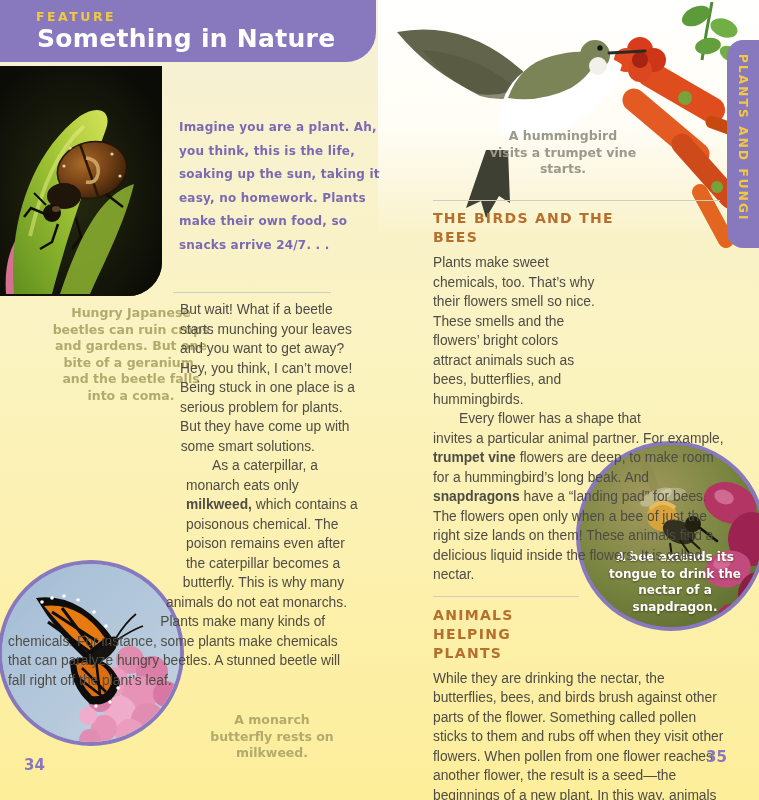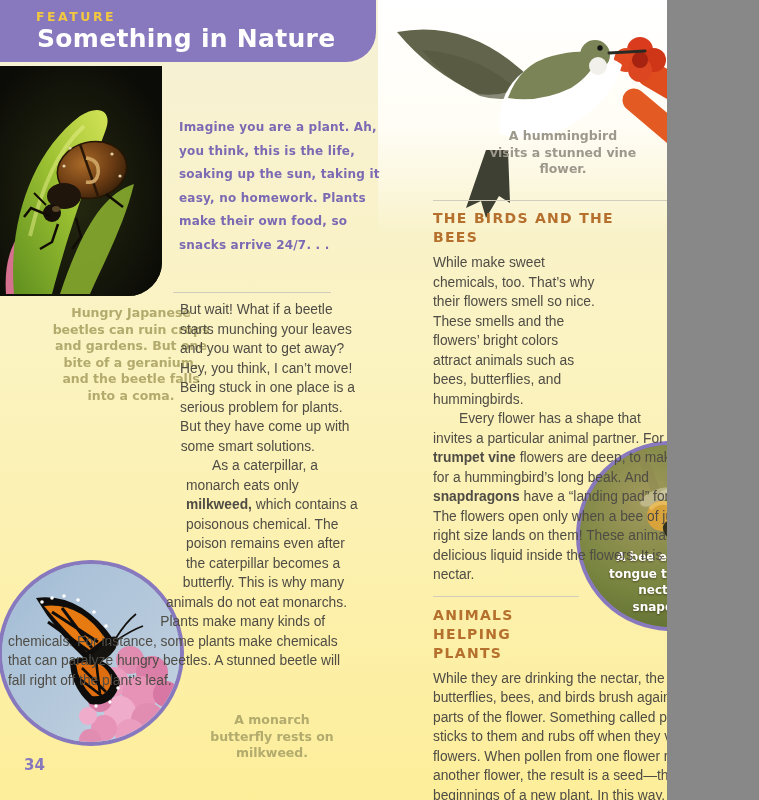--- a/index.html
+++ b/index.html
@@ -8,21 +8,21 @@
     --heading_orange:#b5702d;
     --caption_tan:#b2ab6d;
     --caption_gray:#9d988c;
     --text_dark:#4f4c45;
     --intro_purple:#7b6ab3;
     --divider:#d2ccbc;
   }
   *{margin:0;padding:0;box-sizing:border-box;}
   body{font-family:"Liberation Sans",sans-serif;background:#888;}
   .spread{
-    position:relative;width:667px;height:800px;overflow:hidden;
+    position:relative;width:759px;height:800px;overflow:hidden;
     background:linear-gradient(180deg,#f6f1d8 0%,#fbf3c0 45%,#fdee9a 100%);
   }
   .white-top{position:absolute;left:378px;top:0;width:381px;height:235px;
     background:linear-gradient(180deg,#ffffff 0%,#fffdf4 55%,rgba(255,255,255,0) 100%);}
   .page-left,.page-right{position:absolute;top:0;height:800px;}
   .page-left{left:0;width:380px;}
   .page-right{left:380px;width:379px;}
 
   
   .banner{position:absolute;left:0;top:0;width:376px;height:62px;
@@ -245,21 +245,21 @@
         <path d="M40,48 Q100,52 142,94 Q118,100 98,94 Q62,76 40,48 Z" fill="#555840" opacity=".7"></path>
         <path d="M104,148 L84,206 L99,199 L104,216 L117,194 L128,201 L126,148 Z" fill="#3d4032"></path>
         <path d="M118,132 Q113,86 150,64 Q186,46 214,52 Q236,58 240,63 Q231,96 194,120 Q158,143 118,132 Z" fill="#ffffff"></path>
         <path d="M126,96 Q138,62 170,54 Q200,46 216,53 Q211,72 189,86 Q158,101 126,96 Z" fill="#7b8456"></path>
         <circle cx="213" cy="53" r="15" fill="#7b8456"></circle>
         <circle cx="216" cy="64" r="9" fill="#f2f0ea"></circle>
         <circle cx="218" cy="46" r="2.7" fill="#131311"></circle>
         <line x1="227" y1="51" x2="263" y2="49" stroke="#2a2a24" stroke-width="3" stroke-linecap="round"></line>
       </svg>
     </figure>
-    <p class="caption gray hb-cap">A hummingbird visits a stunned vine flower.</p>
+    <p class="caption gray hb-cap">A hummingbird visits a trumpet vine starts.</p>
 
     <div class="tab">
       <span>PLANTS AND FUNGI</span>
     </div>
 
     <figure class="bee-photo">
       <svg width="190" height="190" viewBox="0 0 190 190">
         <defs>
           <radialGradient id="meadow" cx="35%" cy="30%" r="85%">
             <stop offset="0%" stop-color="#a39a5e"></stop>
@@ -291,21 +291,21 @@
         </g>
       </svg>
       <p class="caption bee-cap">A bee extends its tongue to drink the nectar of a snapdragon.</p>
     </figure>
 
     <div class="divider divider-s1"></div>
 
     <div class="body-right">
       <div class="spacer-bee"></div>
       <h2 class="heading">THE BIRDS AND THE BEES</h2>
-      <p>While make sweet chemicals, too. That’s why their flowers smell so nice. These smells and the flowers’ bright colors attract animals such as bees, butterflies, and hummingbirds.</p>
+      <p>Plants make sweet chemicals, too. That’s why their flowers smell so nice. These smells and the flowers’ bright colors attract animals such as bees, butterflies, and hummingbirds.</p>
       <p class="indent"><span>Every flower has a shape that invites a particular animal partner. For example, </span><b>trumpet vine</b><span> flowers are deep, to make room for a hummingbird’s long beak. And </span><b>snapdragons</b><span> have a “landing pad” for bees. The flowers open only when a bee of just the right size lands on them! These animals find a delicious liquid inside the flowers. It is called nectar.</span></p>
       <div class="divider divider-s2"></div>
       <h2 class="heading h2b">ANIMALS HELPING PLANTS</h2>
       <p>While they are drinking the nectar, the butterflies, bees, and birds brush against other parts of the flower. Something called pollen sticks to them and rubs off when they visit other flowers. When pollen from one flower reaches another flower, the result is a seed—the beginnings of a new plant. In this way, animals help plants survive and spread to new places.</p>
     </div>
 
     <div class="pagenum pn-right">35</div>
   </section>
 </div>
 

